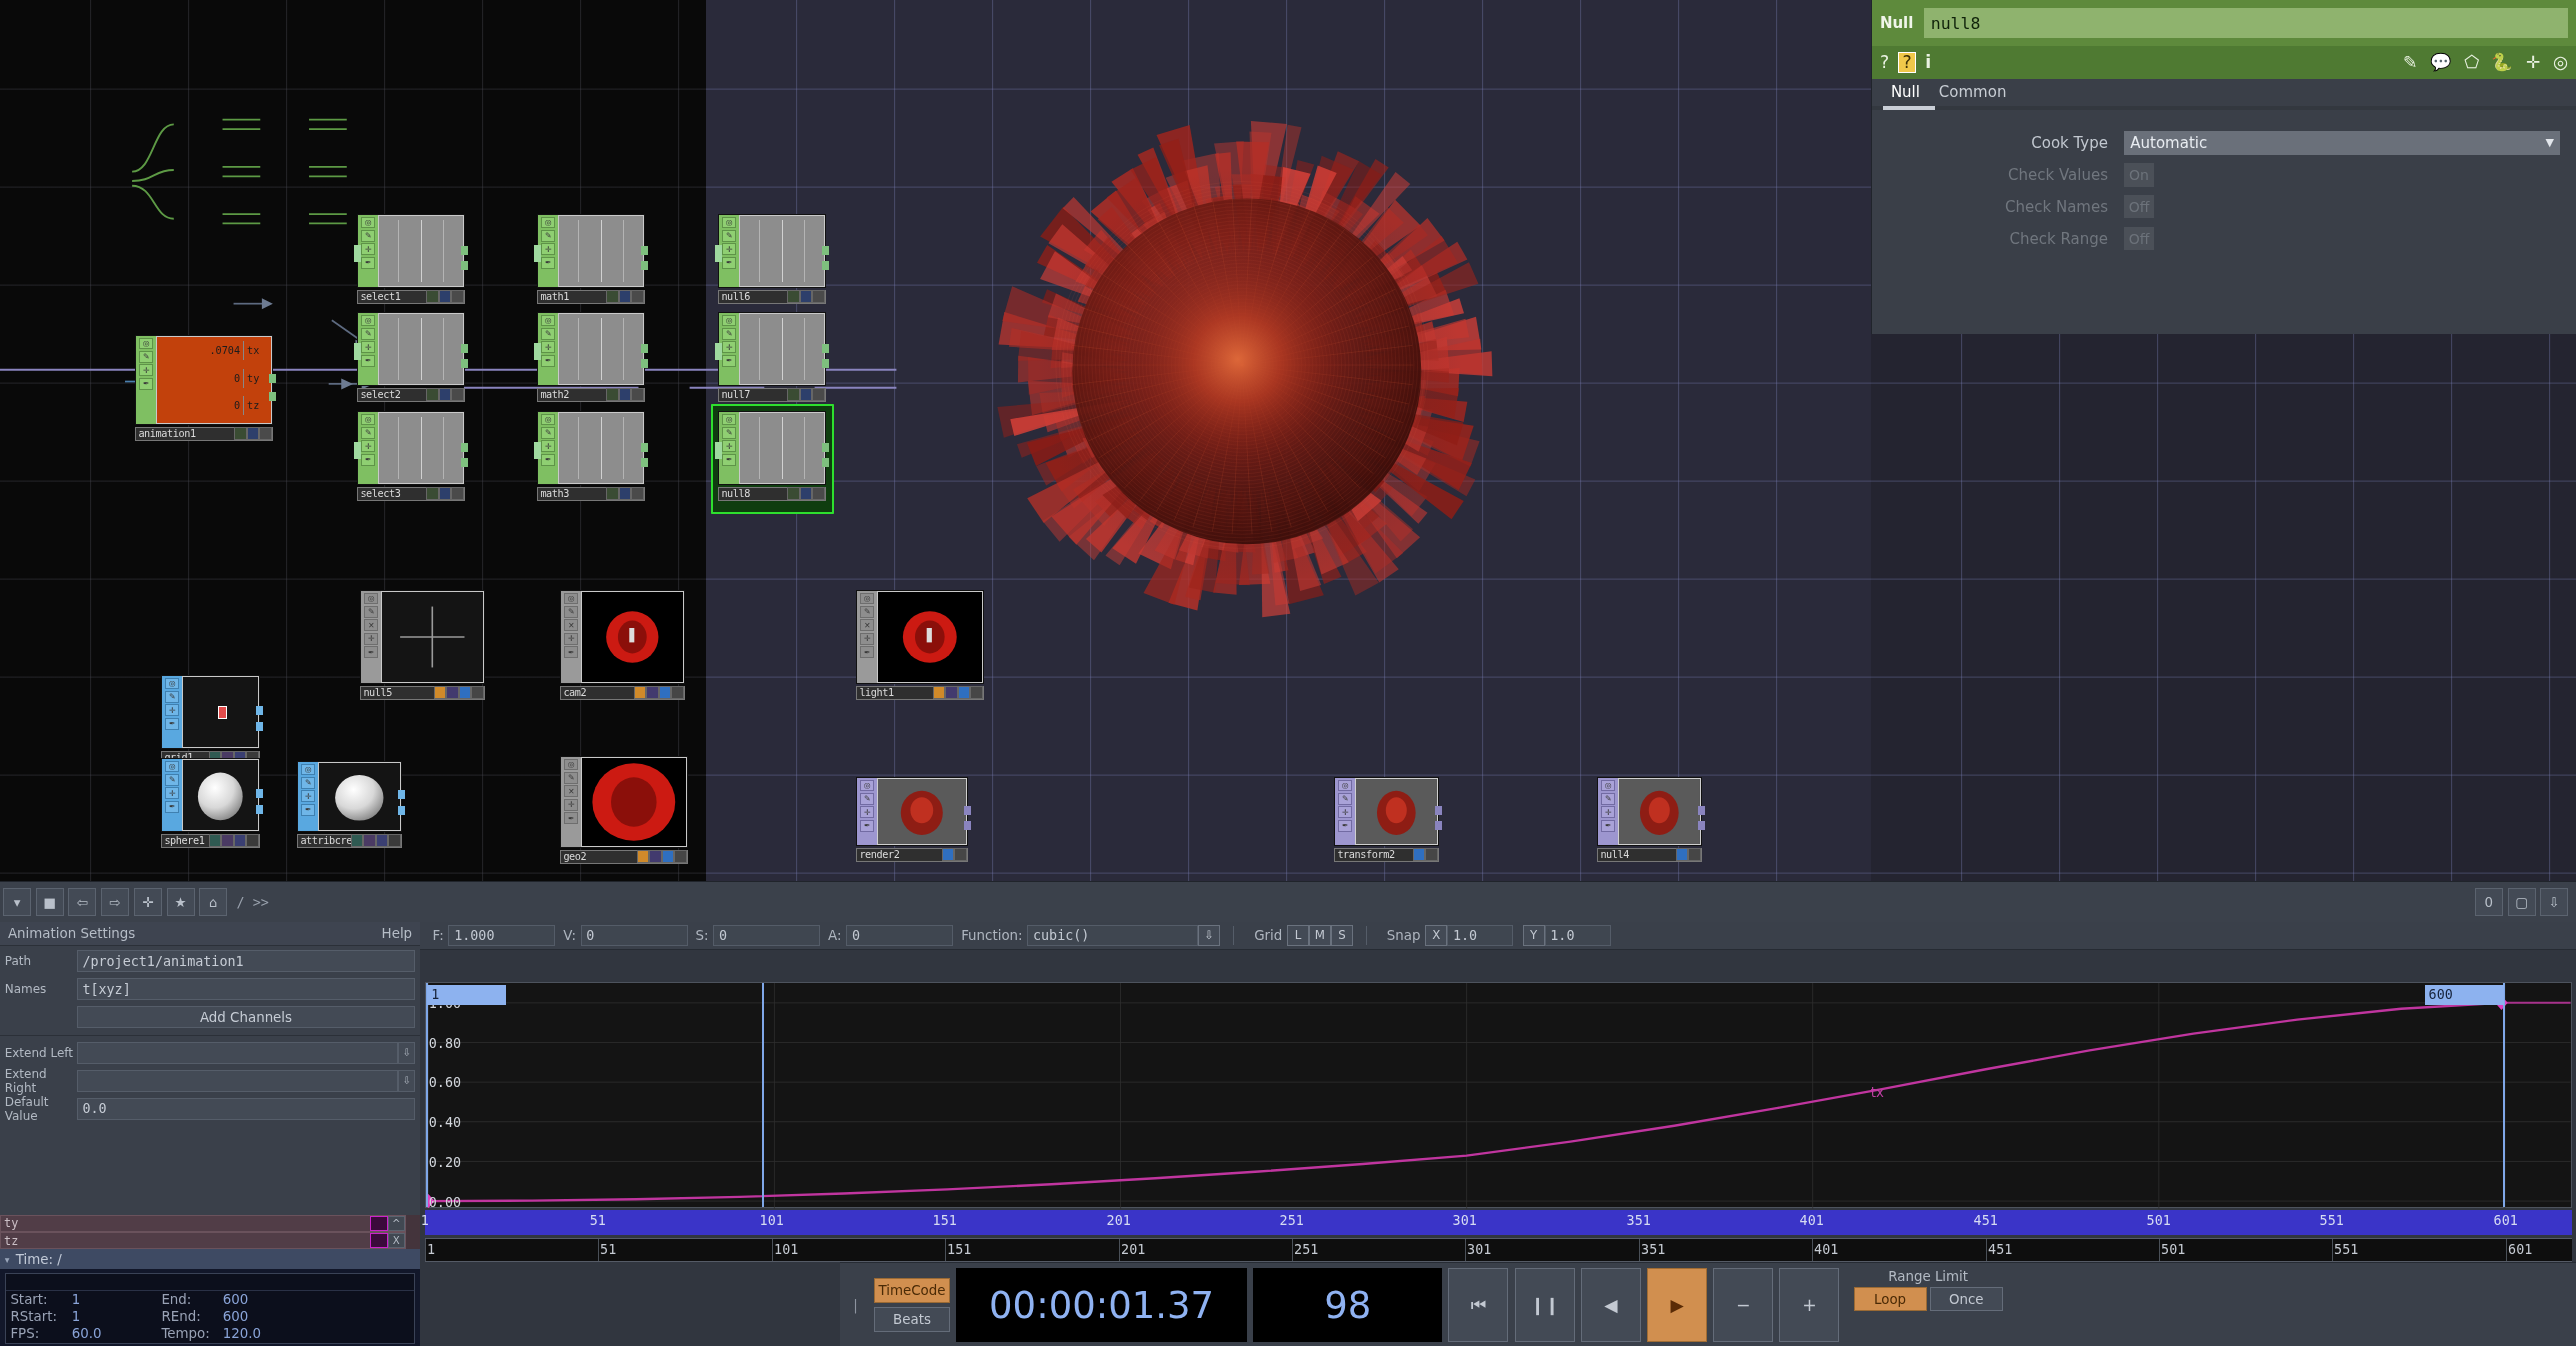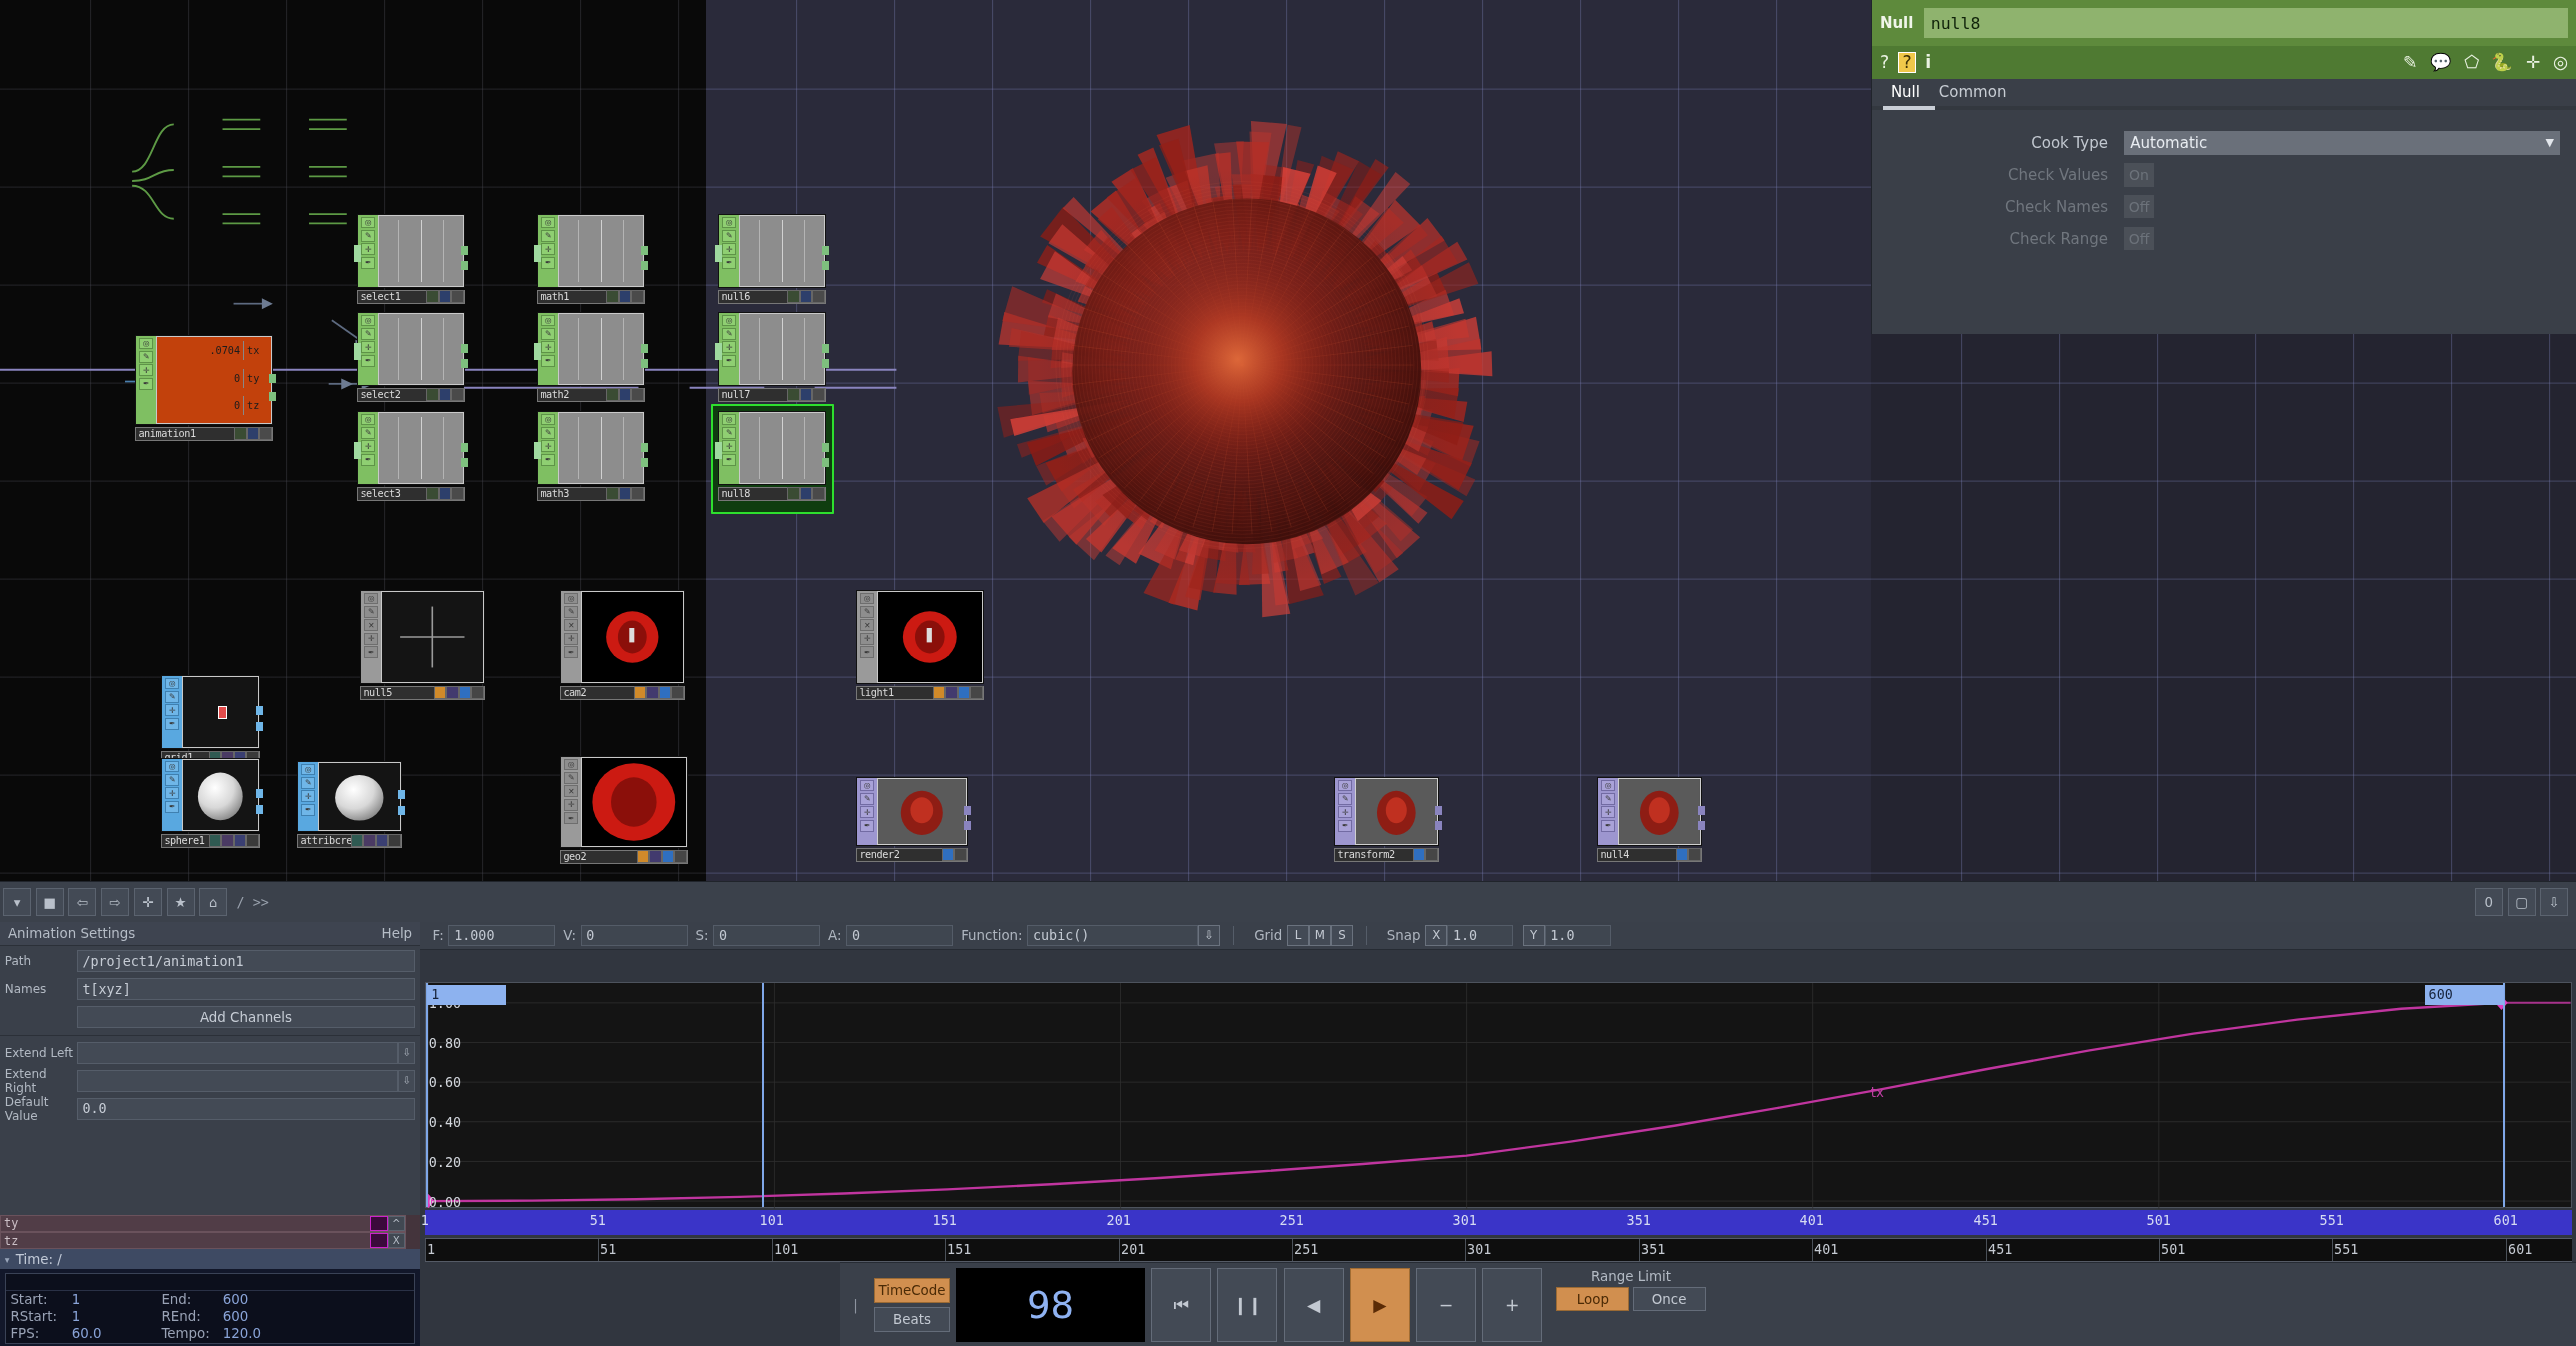--- a/index.html
+++ b/index.html
@@ -1418,20 +1418,21 @@
           <div class="tk" style="left: 2081px;">601</div>
           <div class="vl" style="left: 2081px;"></div>
         </div>
 
       <div id="transport">
         <div class="tp-pad">|</div>
         <div class="tp-modes">
           <div class="tp-mode on">TimeCode</div>
           <div class="tp-mode">Beats</div>
         </div>
+        <div class="tp-time">00:00:01.37</div>
         <div class="tp-frame">98</div>
         <div id="tpbtns" style="display:flex">
             <div class="tp-btn">⏮</div>
             <div class="tp-btn">❙❙</div>
             <div class="tp-btn">◀</div>
             <div class="tp-btn play">▶</div>
             <div class="tp-btn">−</div>
             <div class="tp-btn">+</div>
           </div>
         <div class="tp-range">

